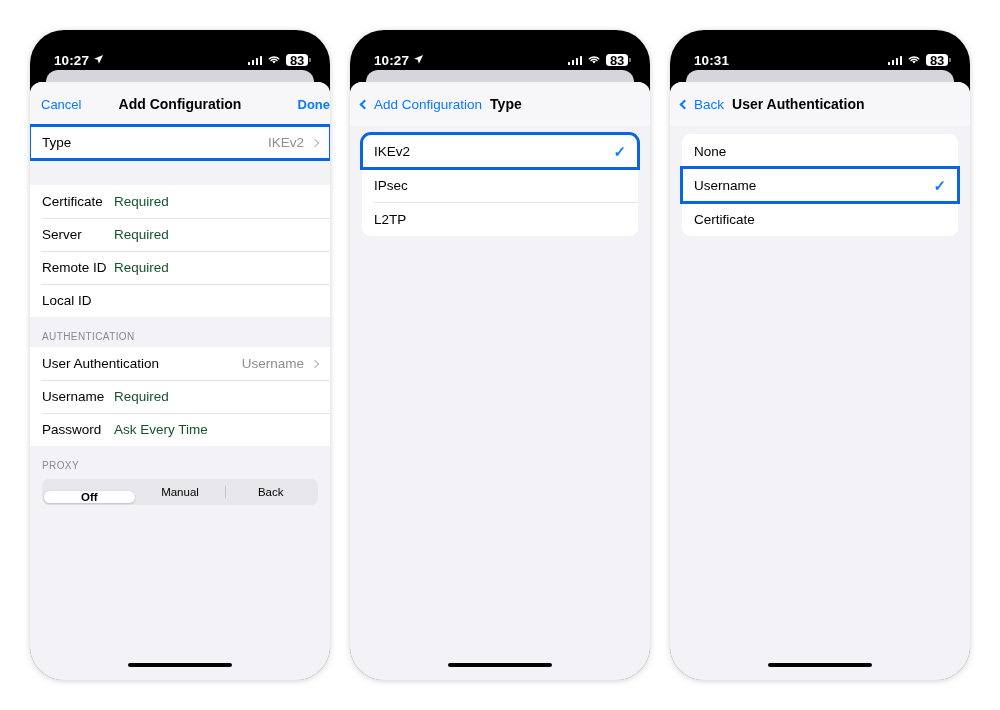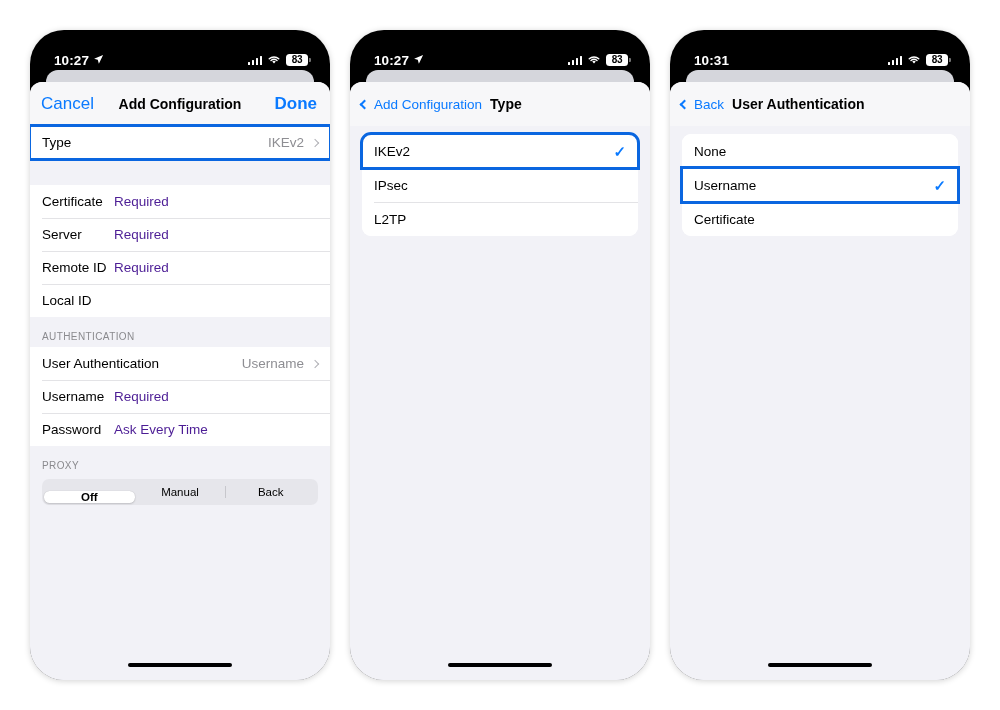--- a/index.html
+++ b/index.html
@@ -53,23 +53,23 @@
   .signal i:nth-child(2) { height: 5.5px; }
   .signal i:nth-child(3) { height: 7.5px; }
   .signal i:nth-child(4) { height: 9.5px; }
 
   .batt {
     position: relative;
     width: 22px; height: 12px;
     border-radius: 3.5px;
     background: #ffffff;
     color: #000000;
-    font-size: 10px;
+    font-size: 13px;
     font-weight: bold;
-    display: flex; justify-content: center;
+    display: flex; align-items: center; justify-content: center;
     letter-spacing: -0.2px;
   }
   .batt::after {
     content: "";
     position: absolute; right: -3px; top: 4px;
     width: 1.6px; height: 4px;
     background: rgba(255,255,255,0.45);
     border-radius: 0 1px 1px 0;
   }
 
@@ -105,25 +105,25 @@
     position: absolute;
     left: 0; right: 0;
     text-align: center;
     font-size: 14px;
     font-weight: bold;
     color: #000000;
   }
   .nav-left, .nav-right {
     position: relative;
     z-index: 2;
-    font-size: 17px;
+    font-size: 13px;
     color: #0a7aff;
   }
   .nav-left { margin-left: 11px; }
-  .nav-right { margin-left: auto; margin-right: 13px; font-weight: bold; }
+  .nav-right { margin-left: auto; font-weight: bold; }
 
   
   .navbar.back-style { display: flex; align-items: center; padding-left: 11px; }
   .navbar.back-style .nav-title { position: static; text-align: left; margin-left: 8px; }
   .back-link { display: flex; align-items: center; gap: 5px; color: #0a7aff; font-size: 13.5px; }
   .chev-left {
     display: inline-block;
     width: 7px; height: 7px;
     border-left: 2.2px solid #0a7aff;
     border-bottom: 2.2px solid #0a7aff;
@@ -149,21 +149,21 @@
   }
   .row + .row::before {
     content: "";
     position: absolute;
     left: 12px; right: 0; top: 0;
     height: 1px;
     background: #e3e3e6;
   }
   .row .label { color: #000; white-space: nowrap; }
   .row .field-label { width: 72px; flex: 0 0 72px; }
-  .row .placeholder { color: #4c1d95; }
+  .row .placeholder { color: #14532d; }
   .row .value { margin-left: auto; color: #8e8e93; }
   .chev-right {
     display: inline-block;
     width: 6px; height: 6px;
     border-right: 1.6px solid #b0b0b6;
     border-top: 1.6px solid #b0b0b6;
     transform: rotate(45deg);
     margin-left: 8px;
   }
 

